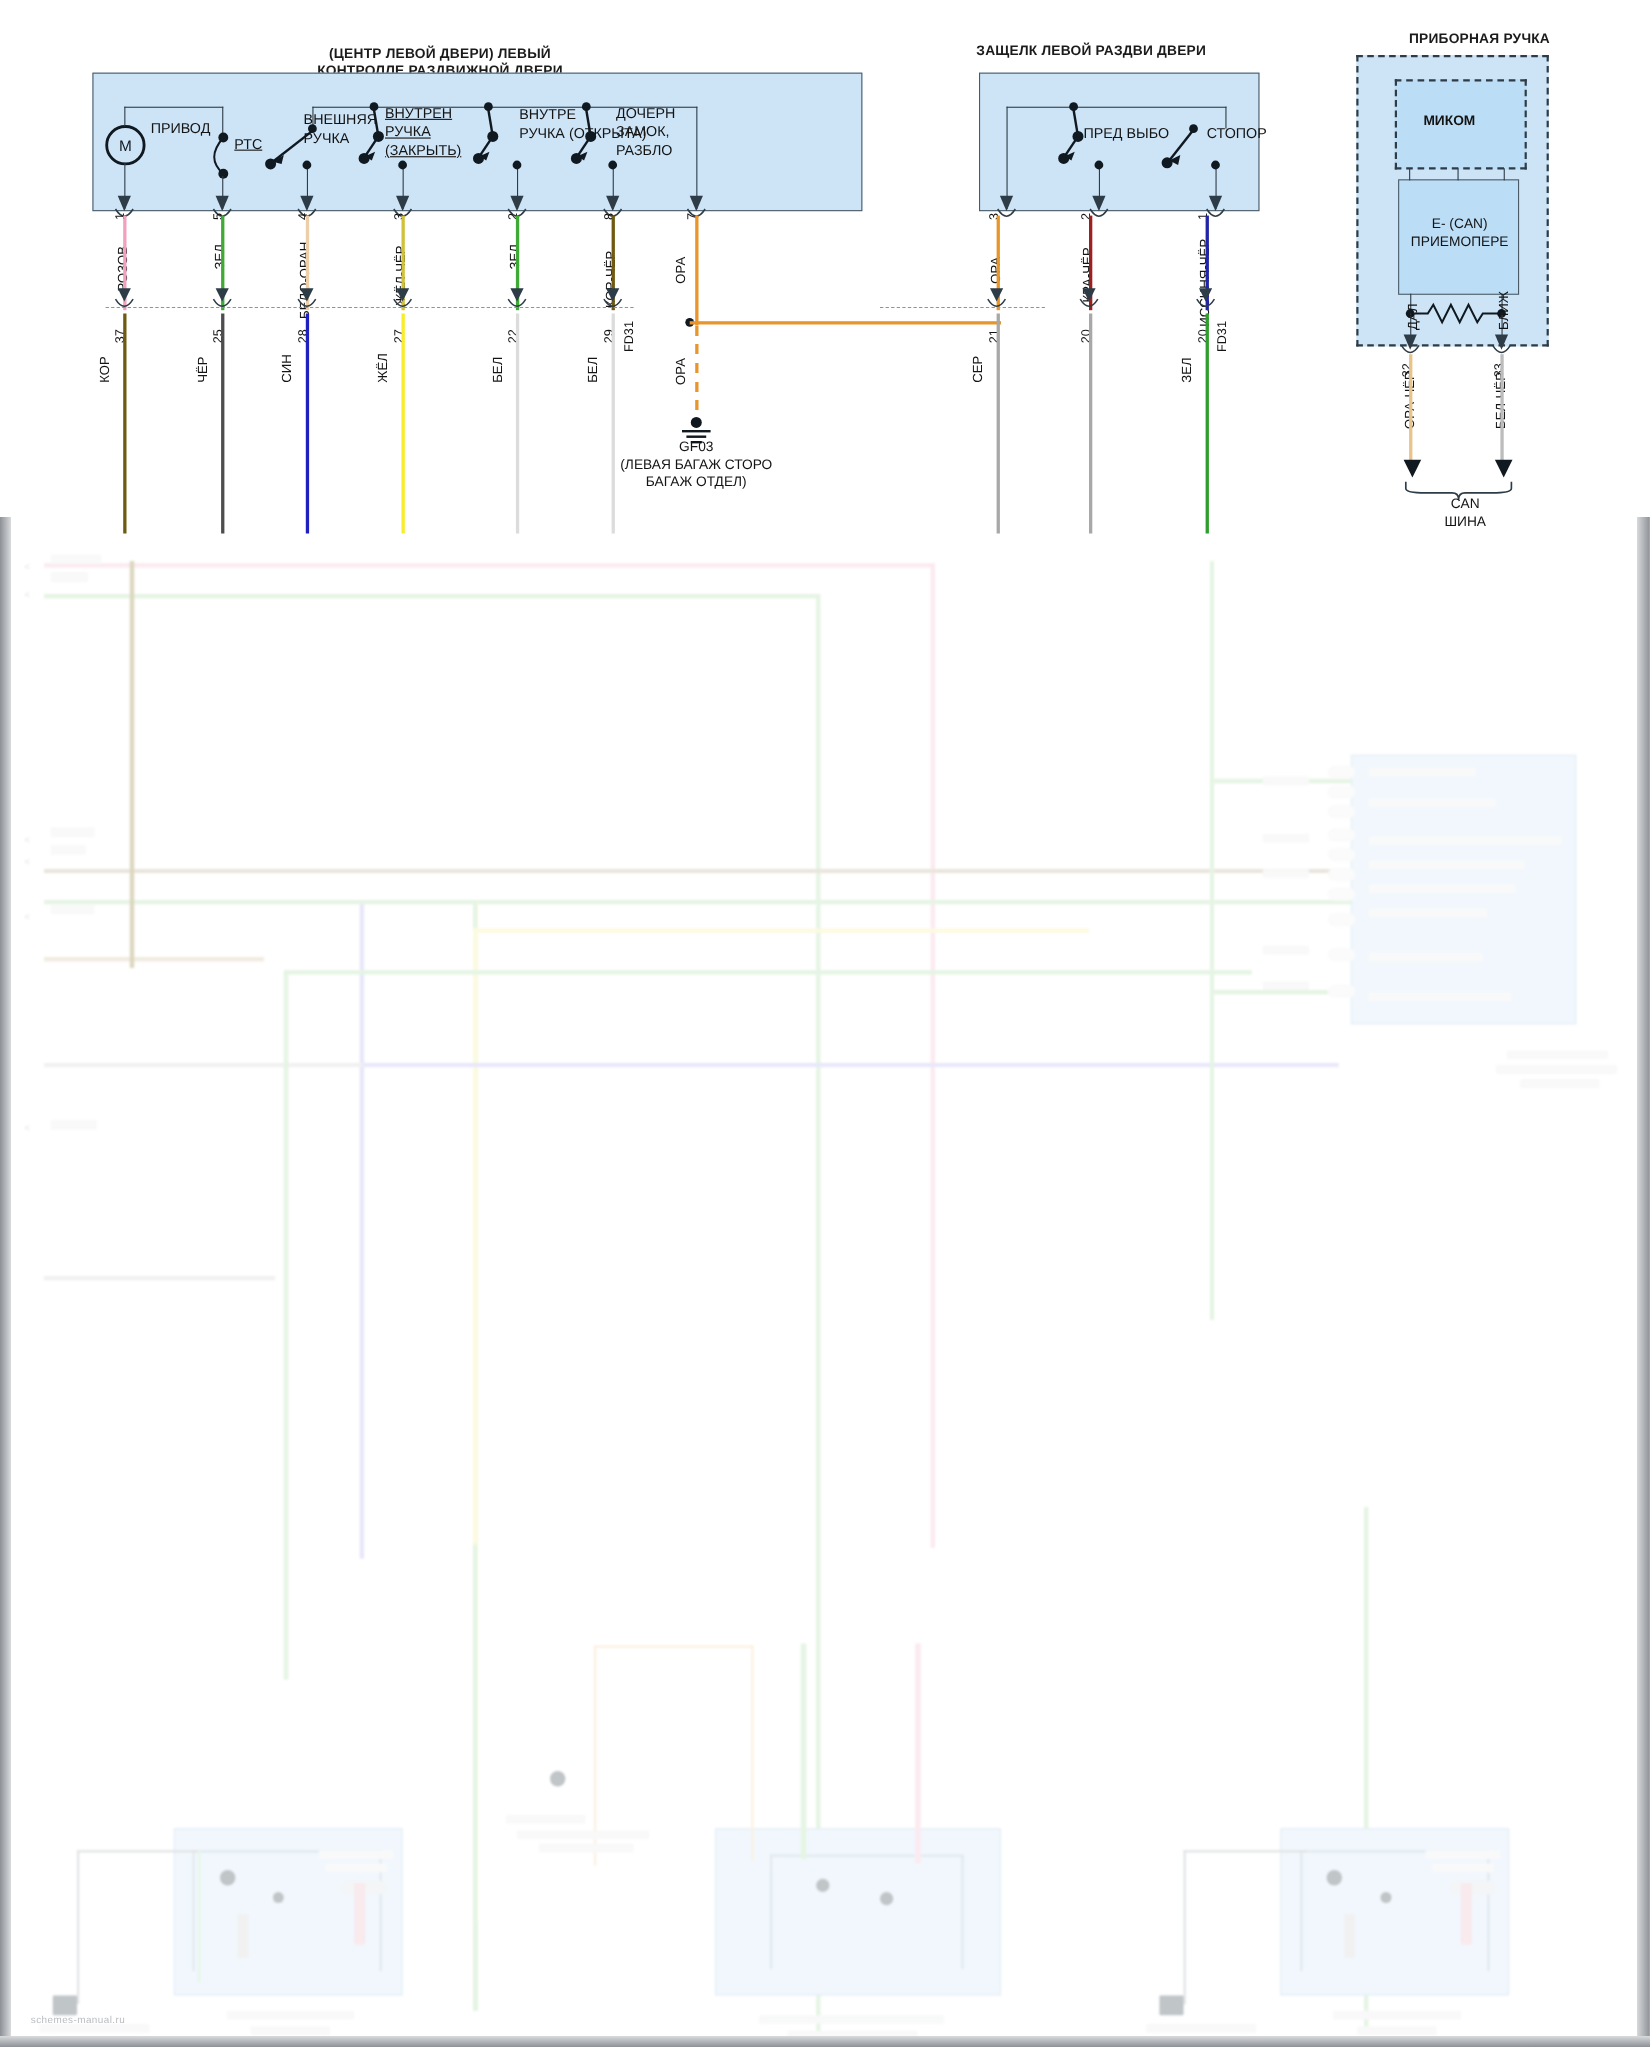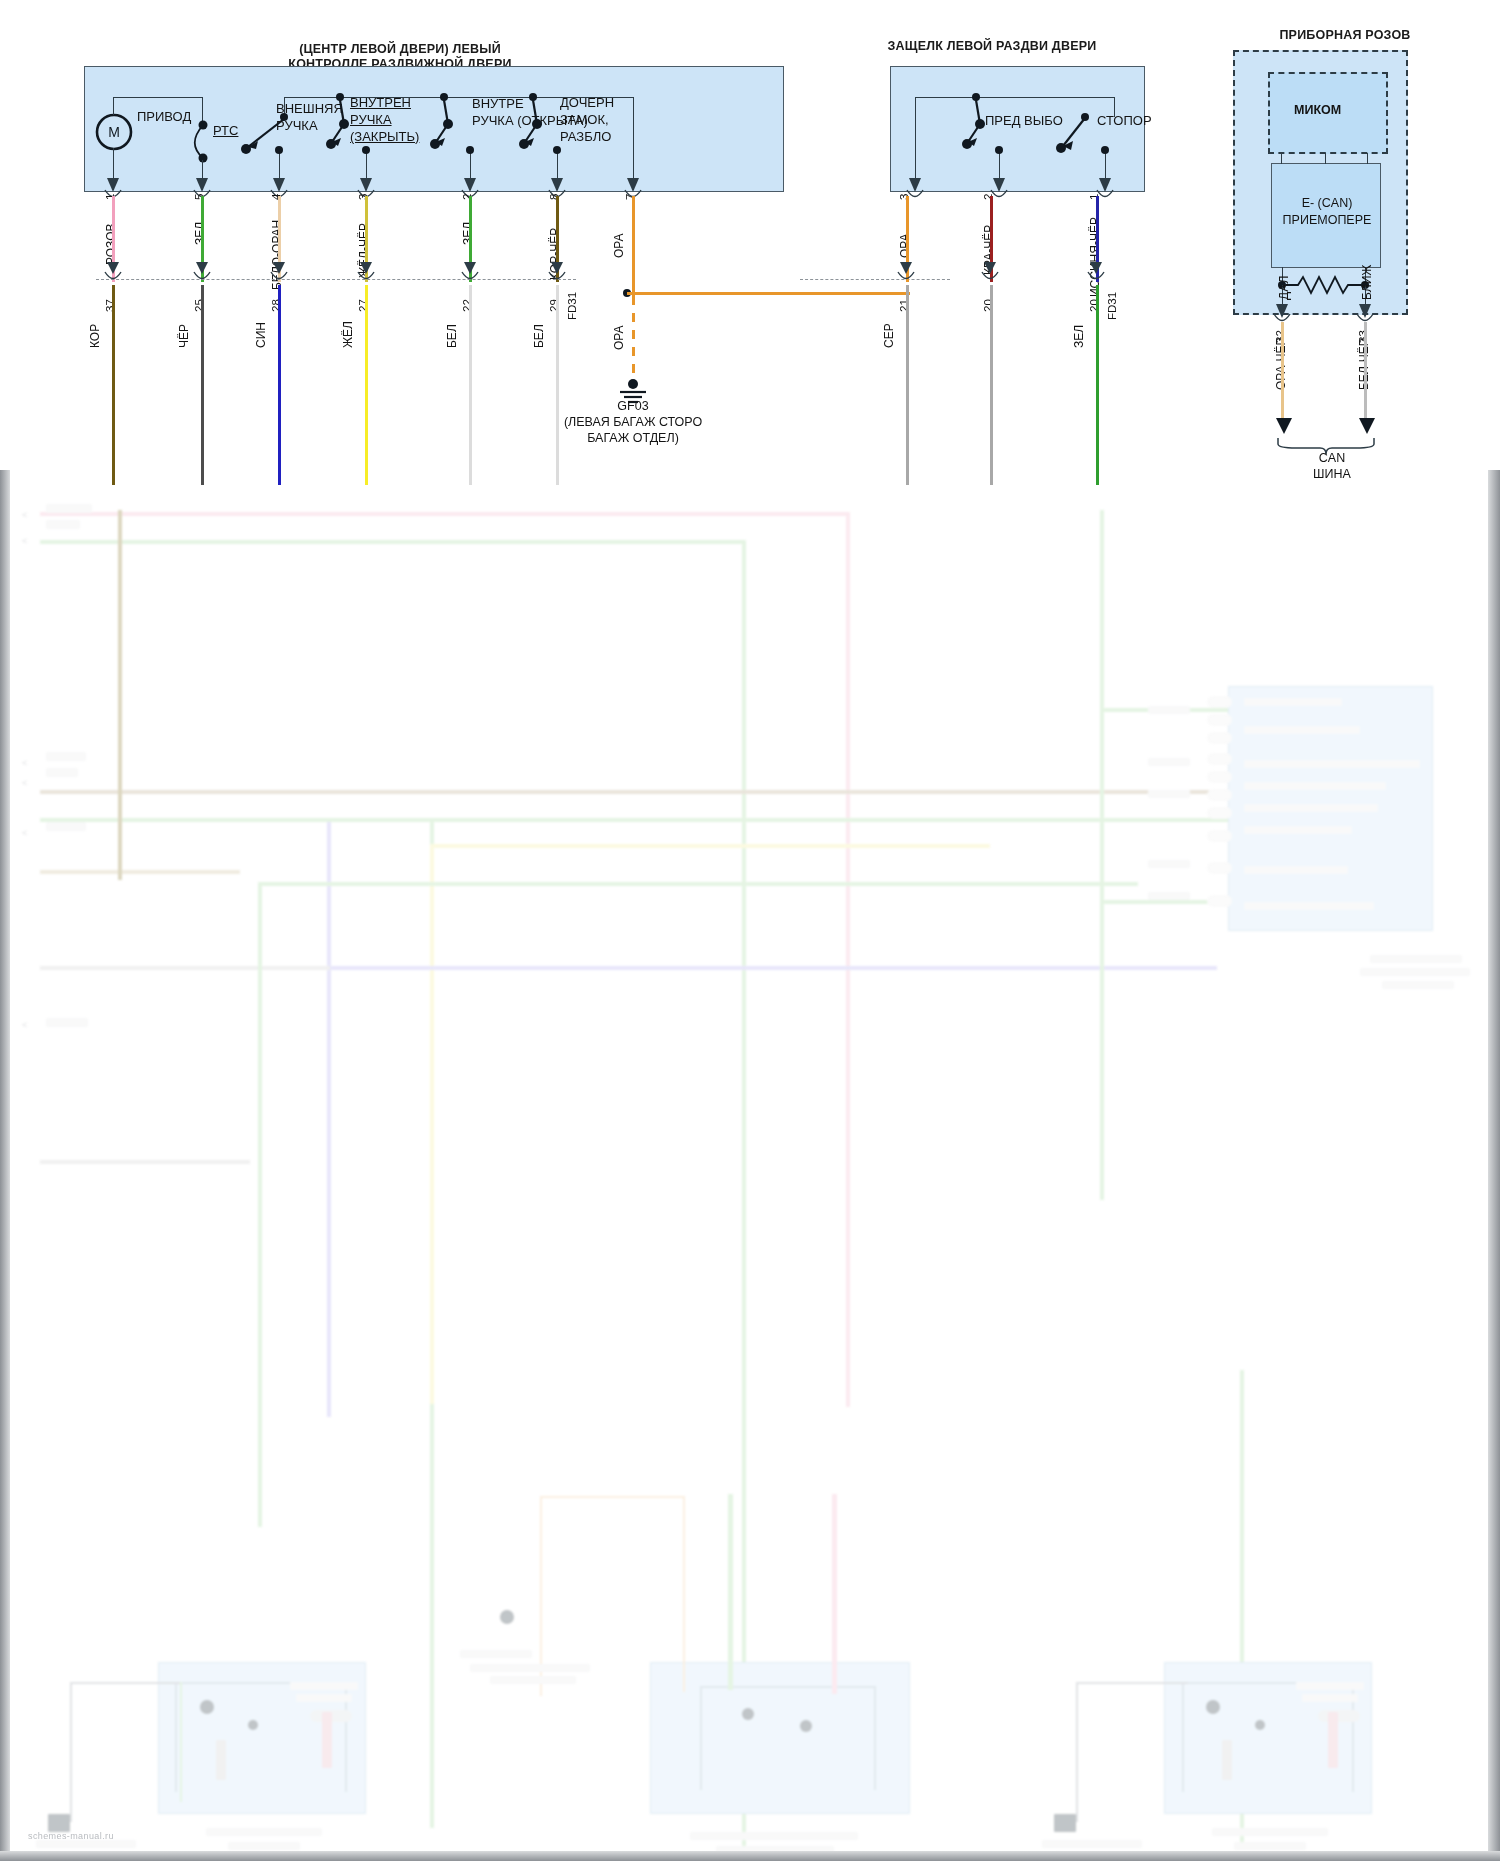--- a/index.html
+++ b/index.html
@@ -312,21 +312,21 @@
   <div class="dot" style="left:1101px;top:146px;"></div>
 
   <svg class="abs" style="left:890px;top:178px;" width="260" height="18">
     <g fill="#2d3c46">
       <polygon points="19,0 31,0 25,14"></polygon>
         <polygon points="103,0 115,0 109,14"></polygon>
       <polygon points="209,0 221,0 215,14"></polygon>
     </g>
   </svg>
 
-  <div class="ttl" style="left:1220px;top:28px;width:250px;">ПРИБОРНАЯ РОЗОВ</div>
+  <div class="ttl" style="left:1220px;top:28px;width:250px;">ПРИБОРНАЯ РУЧКА</div>
   <div class="blk dashed" style="left:1233px;top:50px;width:175px;height:265px;"></div>
   <div class="blk inner-dashed" style="left:1268px;top:72px;width:120px;height:82px;"></div>
   <div class="lbl" style="left:1294px;top:103px;font-weight:bold;font-size:12.5px;">МИКОМ</div>
 
   <div class="blk inner-solid" style="left:1271px;top:163px;width:110px;height:105px;"></div>
   <div class="lbl" style="left:1276px;top:195px;width:102px;text-align:center;line-height:17px;font-size:12.5px;">
     <span>E- (CAN)</span><br>
     <span>ПРИЕМОПЕРЕ</span>
   </div>
 

